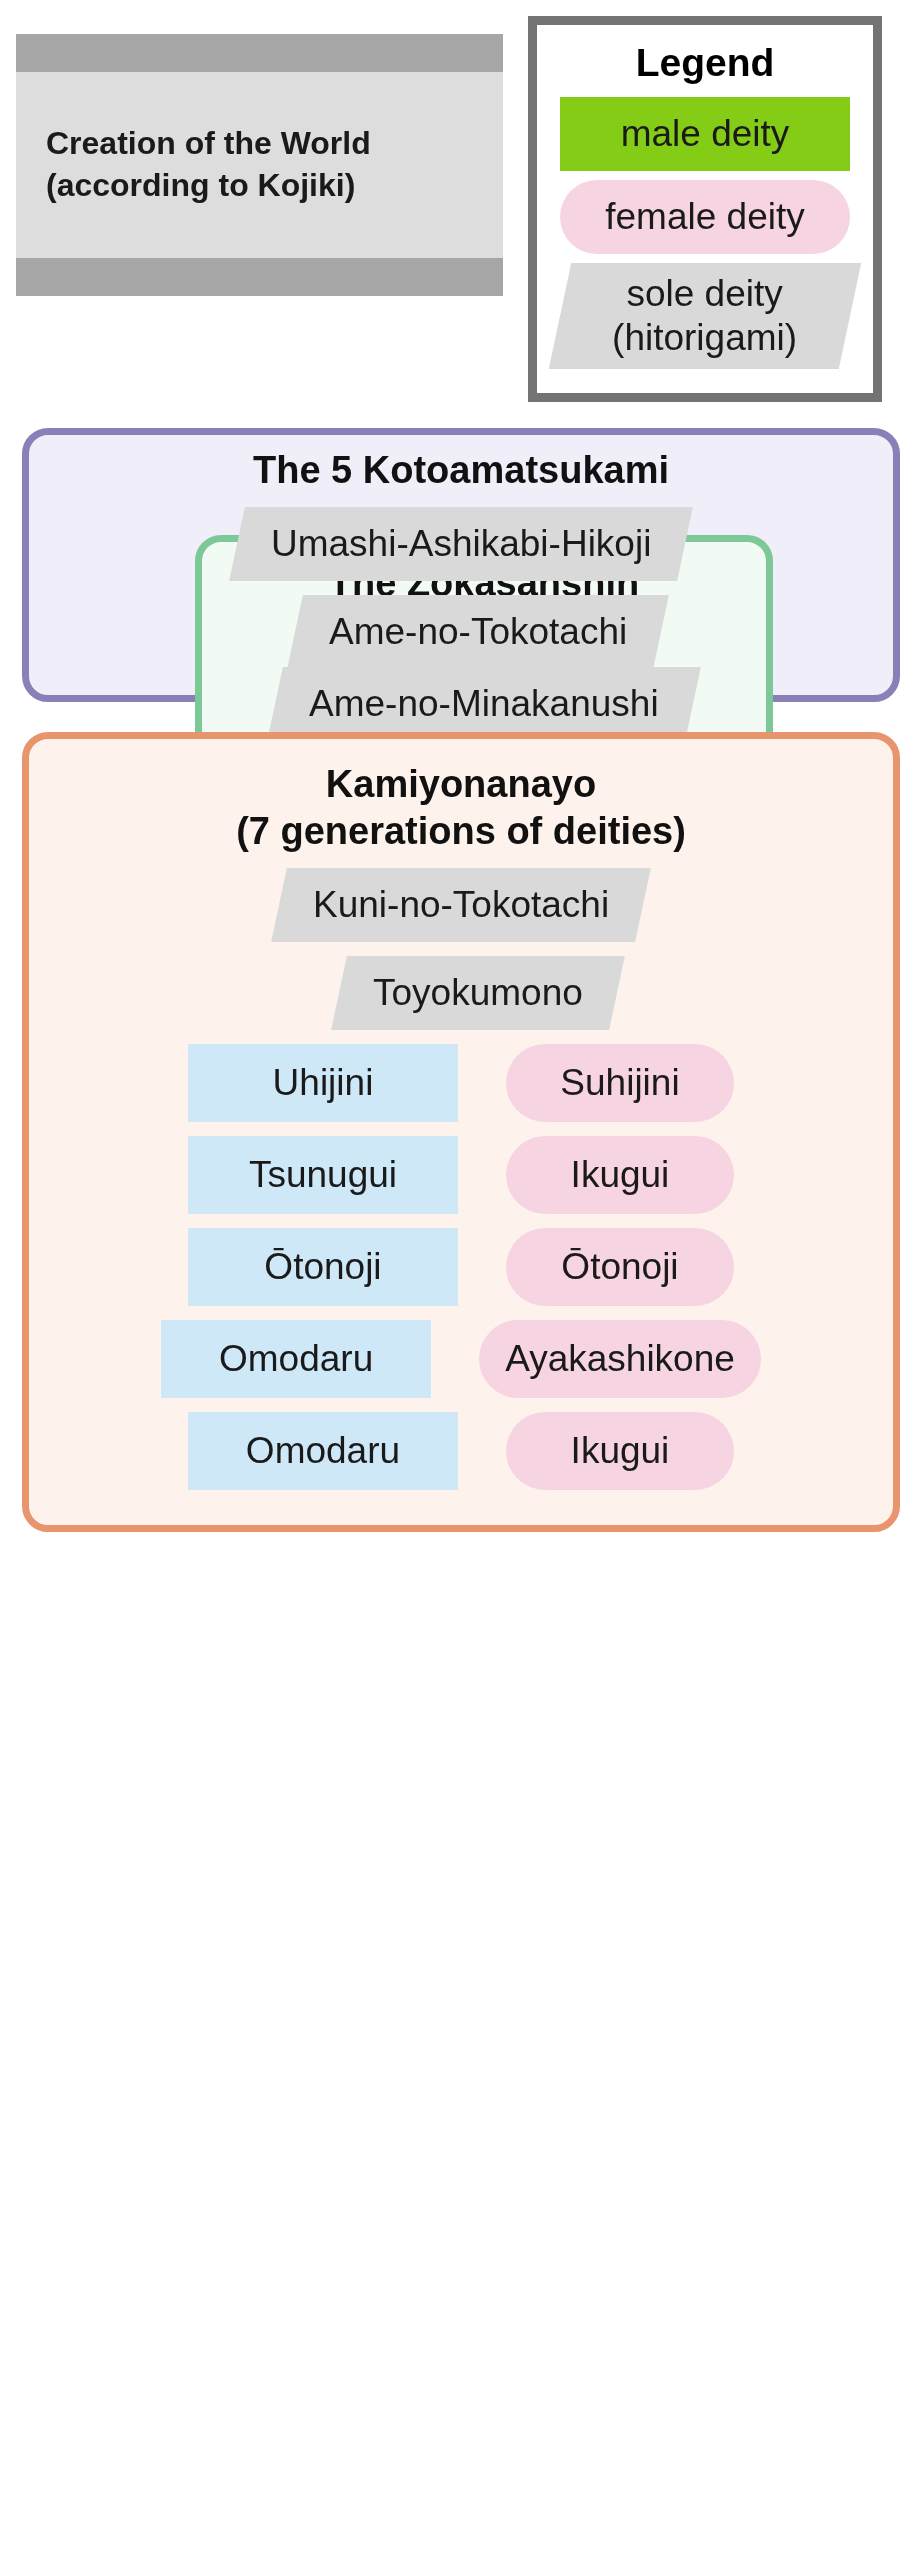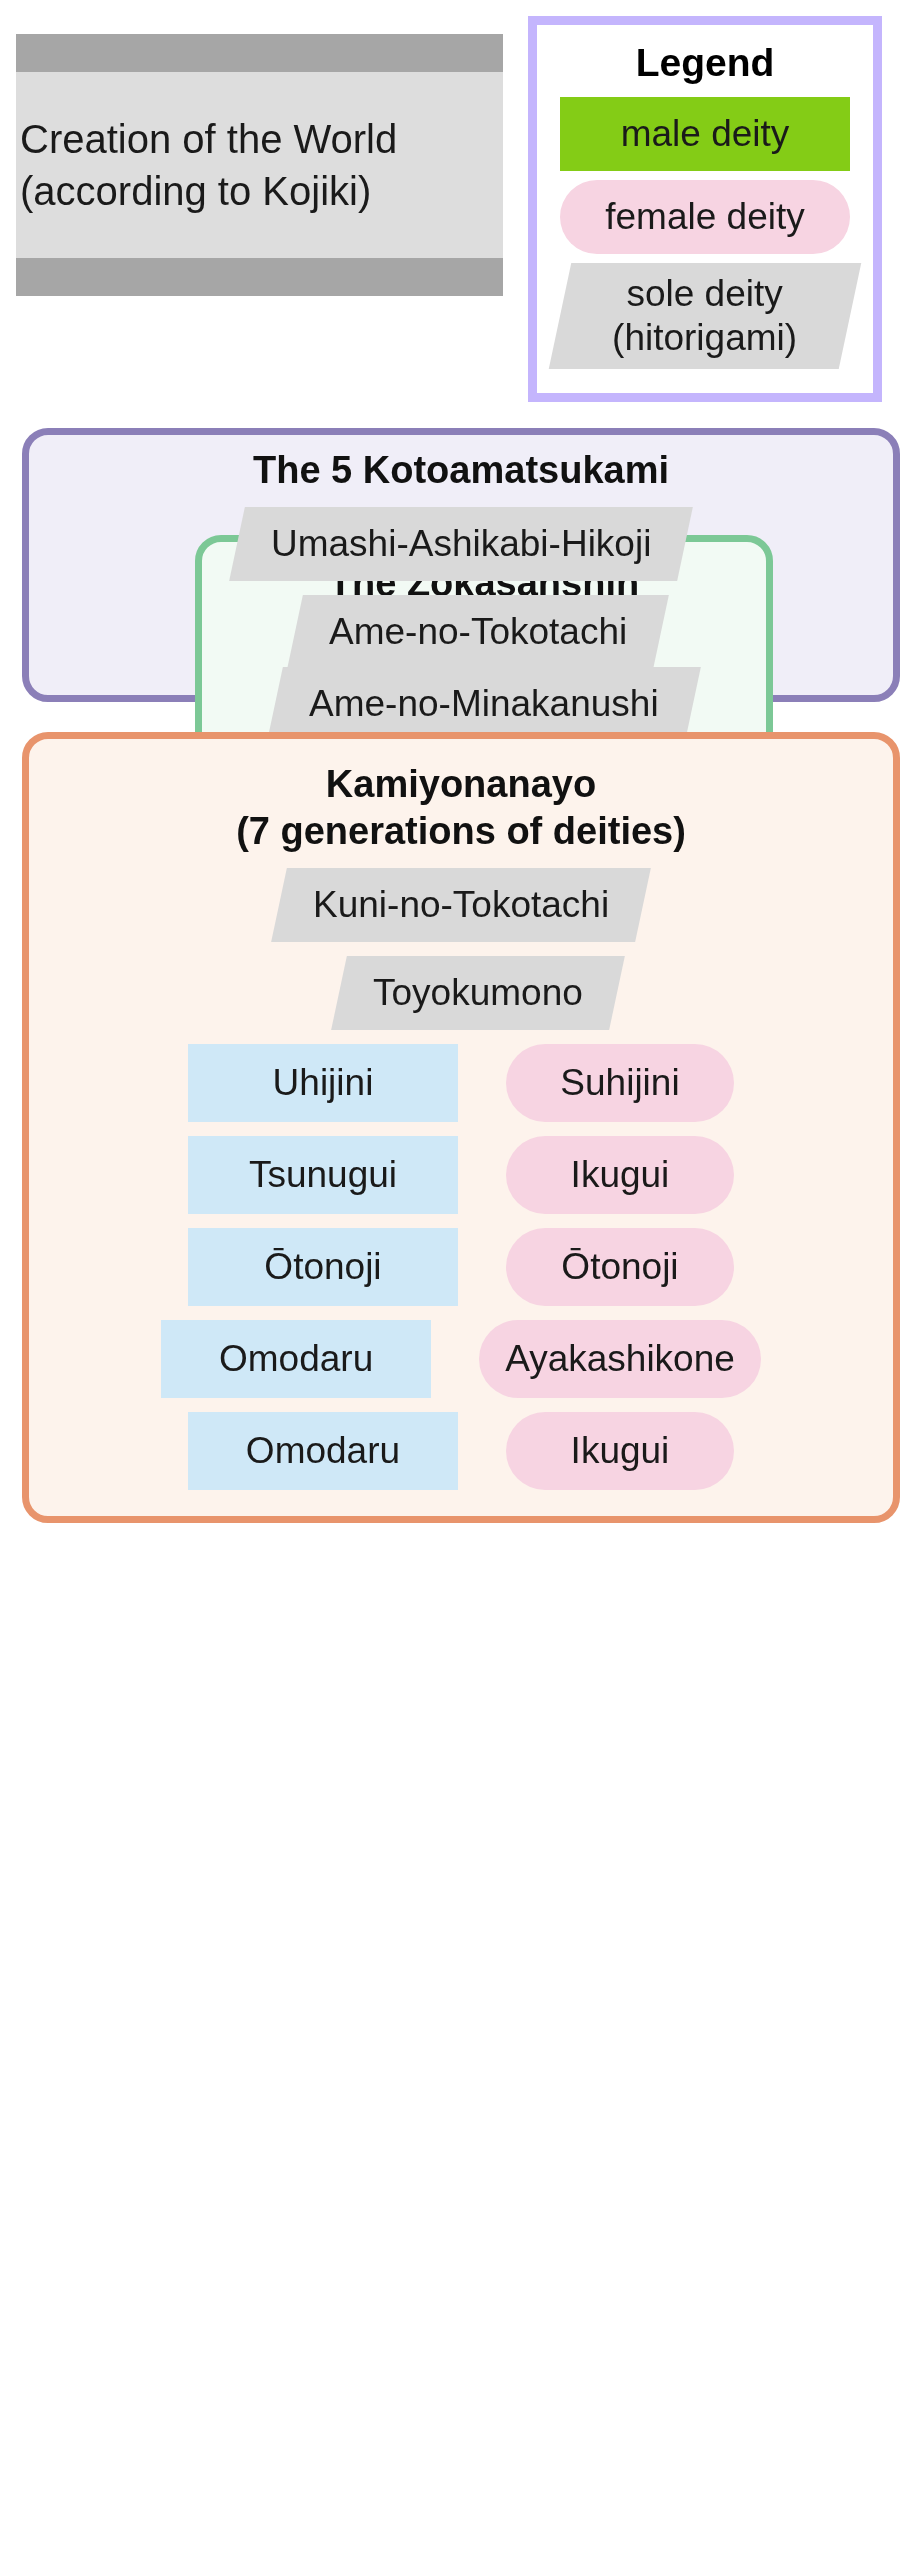--- a/index.html
+++ b/index.html
@@ -41,35 +41,35 @@
   .title-card .bar {
     position: absolute;
     left: 0;
     width: 100%;
     height: 38px;
     background: #a6a6a6;
   }
   .title-card .bar.top { top: 0; }
   .title-card .bar.bottom { bottom: 0; }
   .title-card .title-text {
-    padding: 0 4px;
-    font-size: 40px;
+    padding: 0 30px;
+    font-size: 32px;
     line-height: 1.30;
     color: #1a1a1a;
     white-space: pre-line;
-    font-weight: 400;
+    font-weight: 700;
   }
 
   .legend-box {
     position: absolute;
     left: 528px;
     top: 16px;
     width: 354px;
     height: 386px;
-    border: 9px solid #c4b5fd;
+    border: 9px solid #737373;
     background: #ffffff;
     display: flex;
     flex-direction: column;
     align-items: center;
     padding-top: 16px;
   }
   .legend-title {
     font-size: 39px;
     font-weight: bold;
     color: #000000;
@@ -275,21 +275,21 @@
           </div>
         </div>
         <div class="chip-row">
           <div class="chip-para" style="margin-left: 34px;">
             <span>Ame-no-Tokotachi</span>
           </div>
         </div>
       </div>
   </div>
 
-  <div class="group-box" id="kamiyonanayo-box" style="height: auto; padding-bottom: 26px; top: 732.359px;">
+  <div class="group-box" id="kamiyonanayo-box" style="height: auto; padding-bottom: 35px; top: 732.359px;">
     <div class="group-title">Kamiyonanayo
 (7 generations of deities)</div>
     <div id="kamiyonanayo-sole-list">
         <div class="chip-row">
           <div class="chip-para">
             <span>Kuni-no-Tokotachi</span>
           </div>
         </div>
         <div class="chip-row">
           <div class="chip-para" style="margin-left: 34px;">

